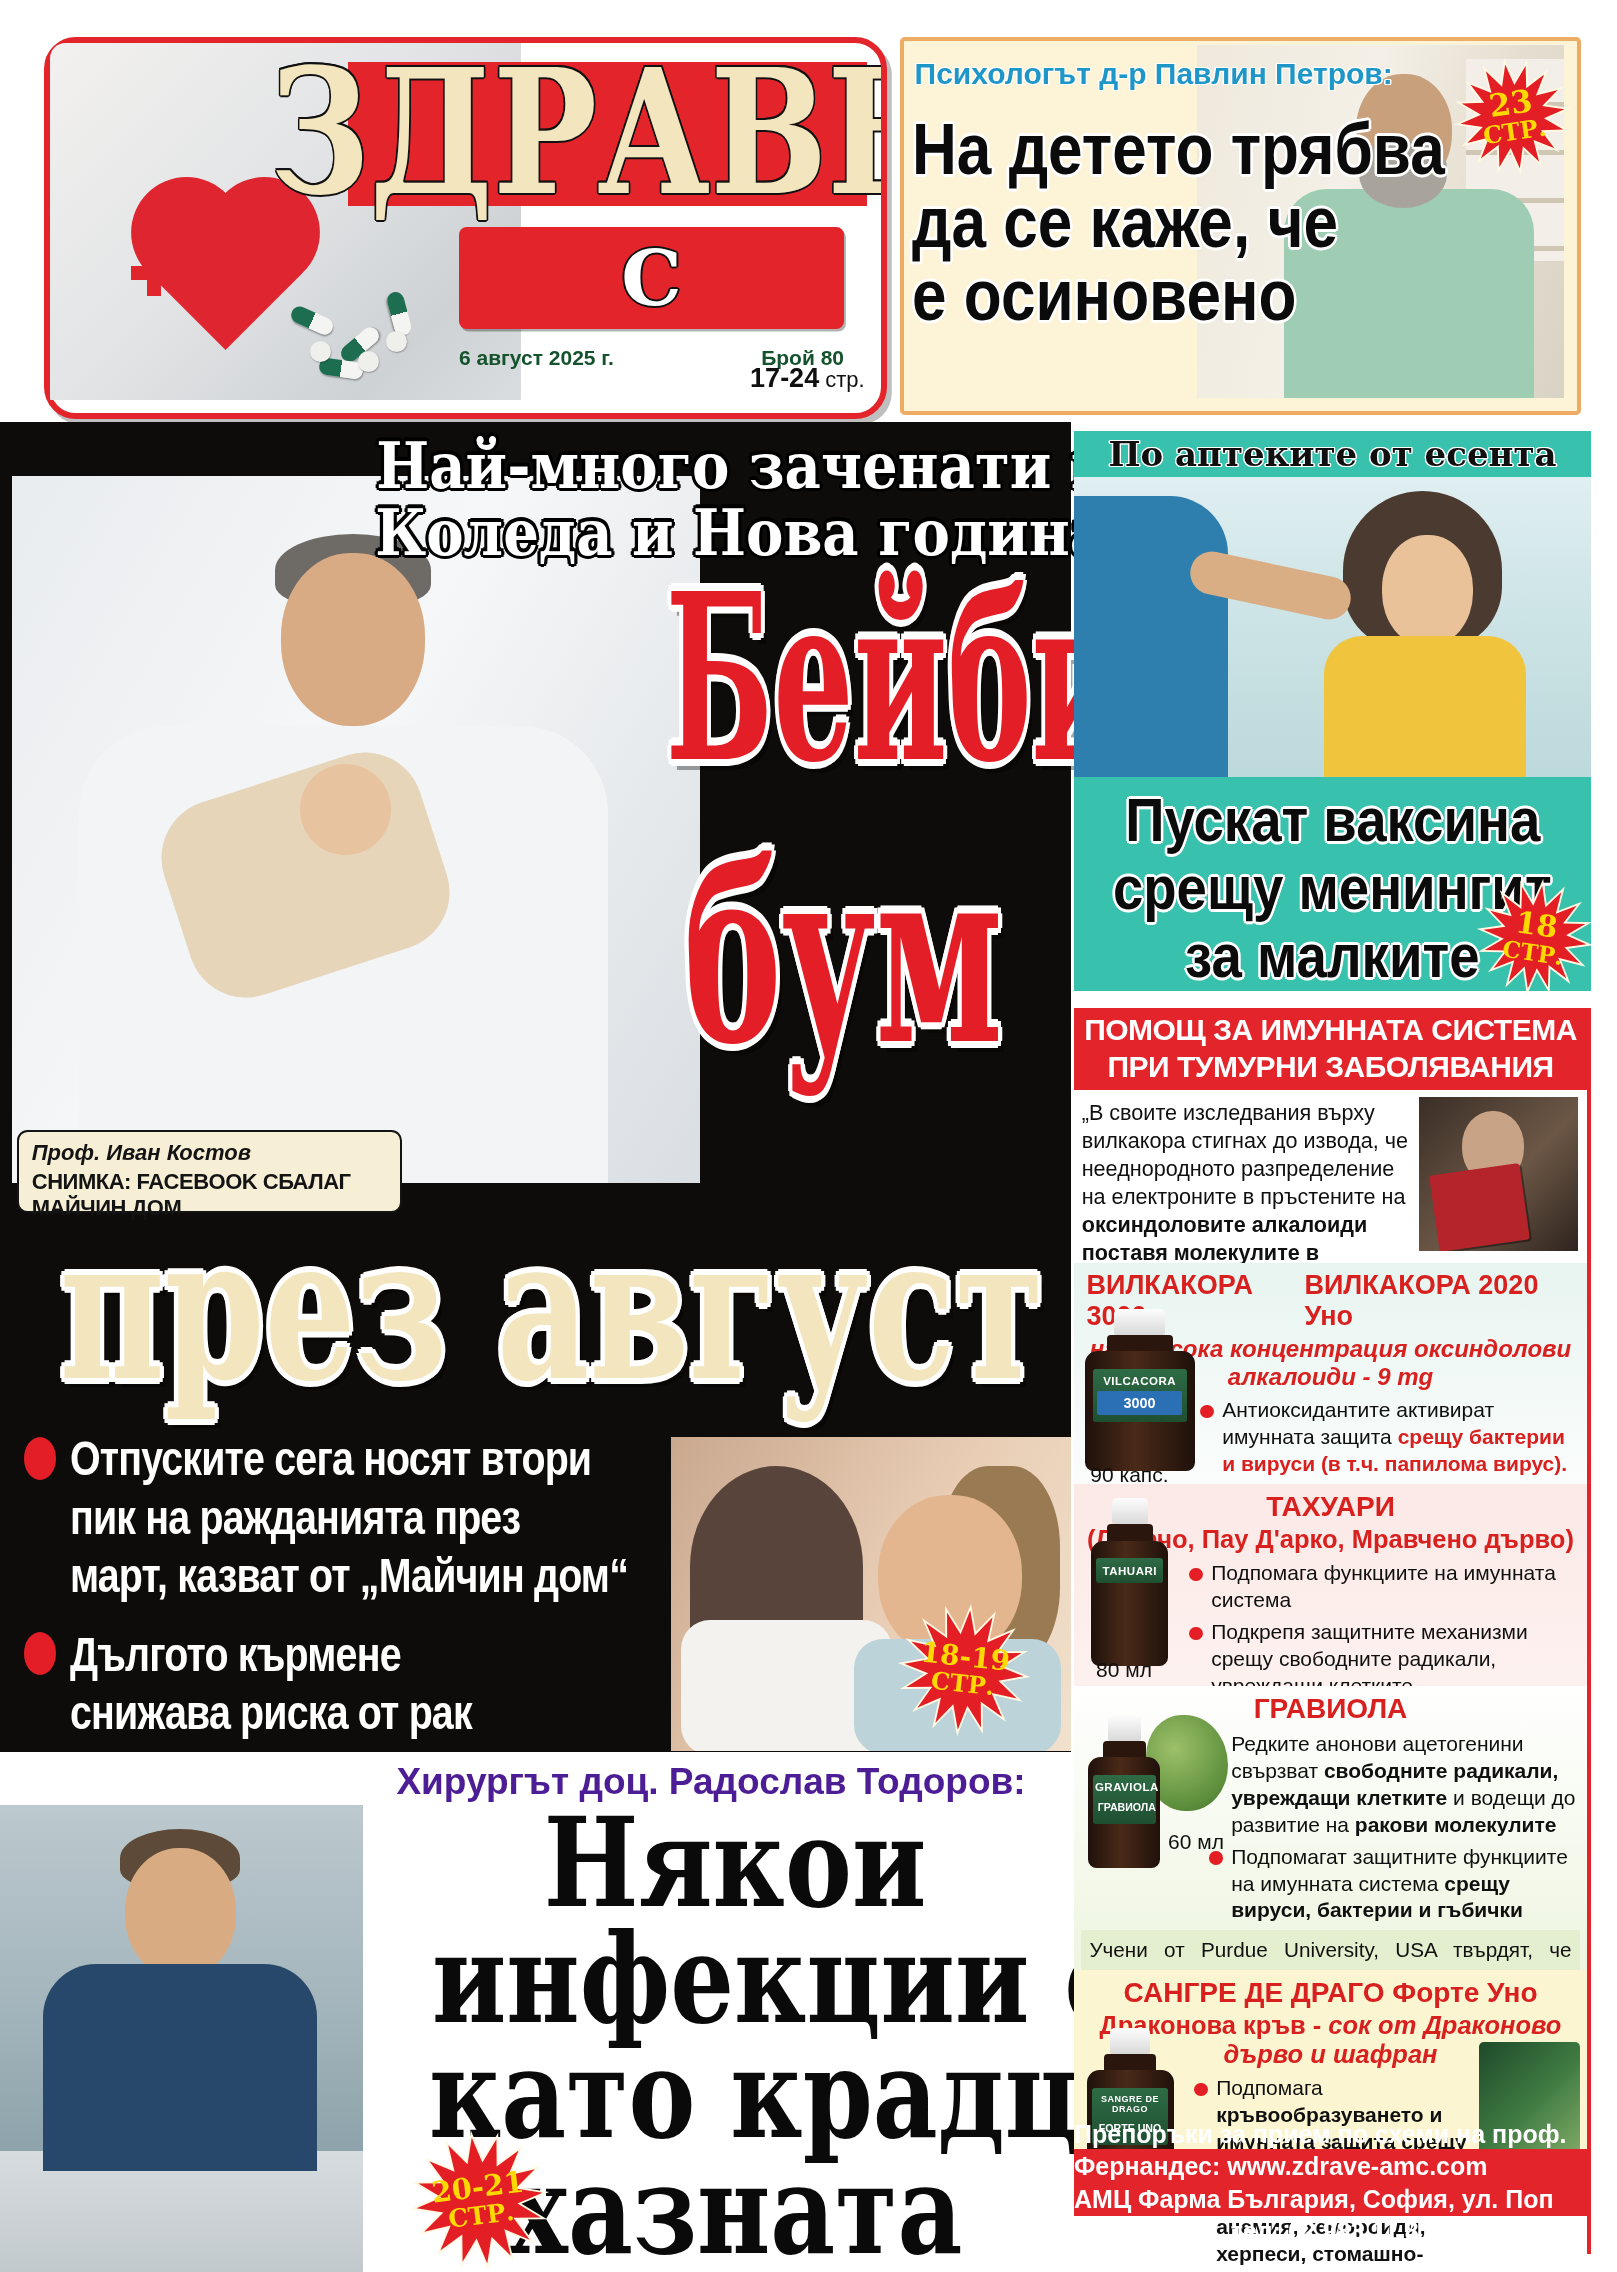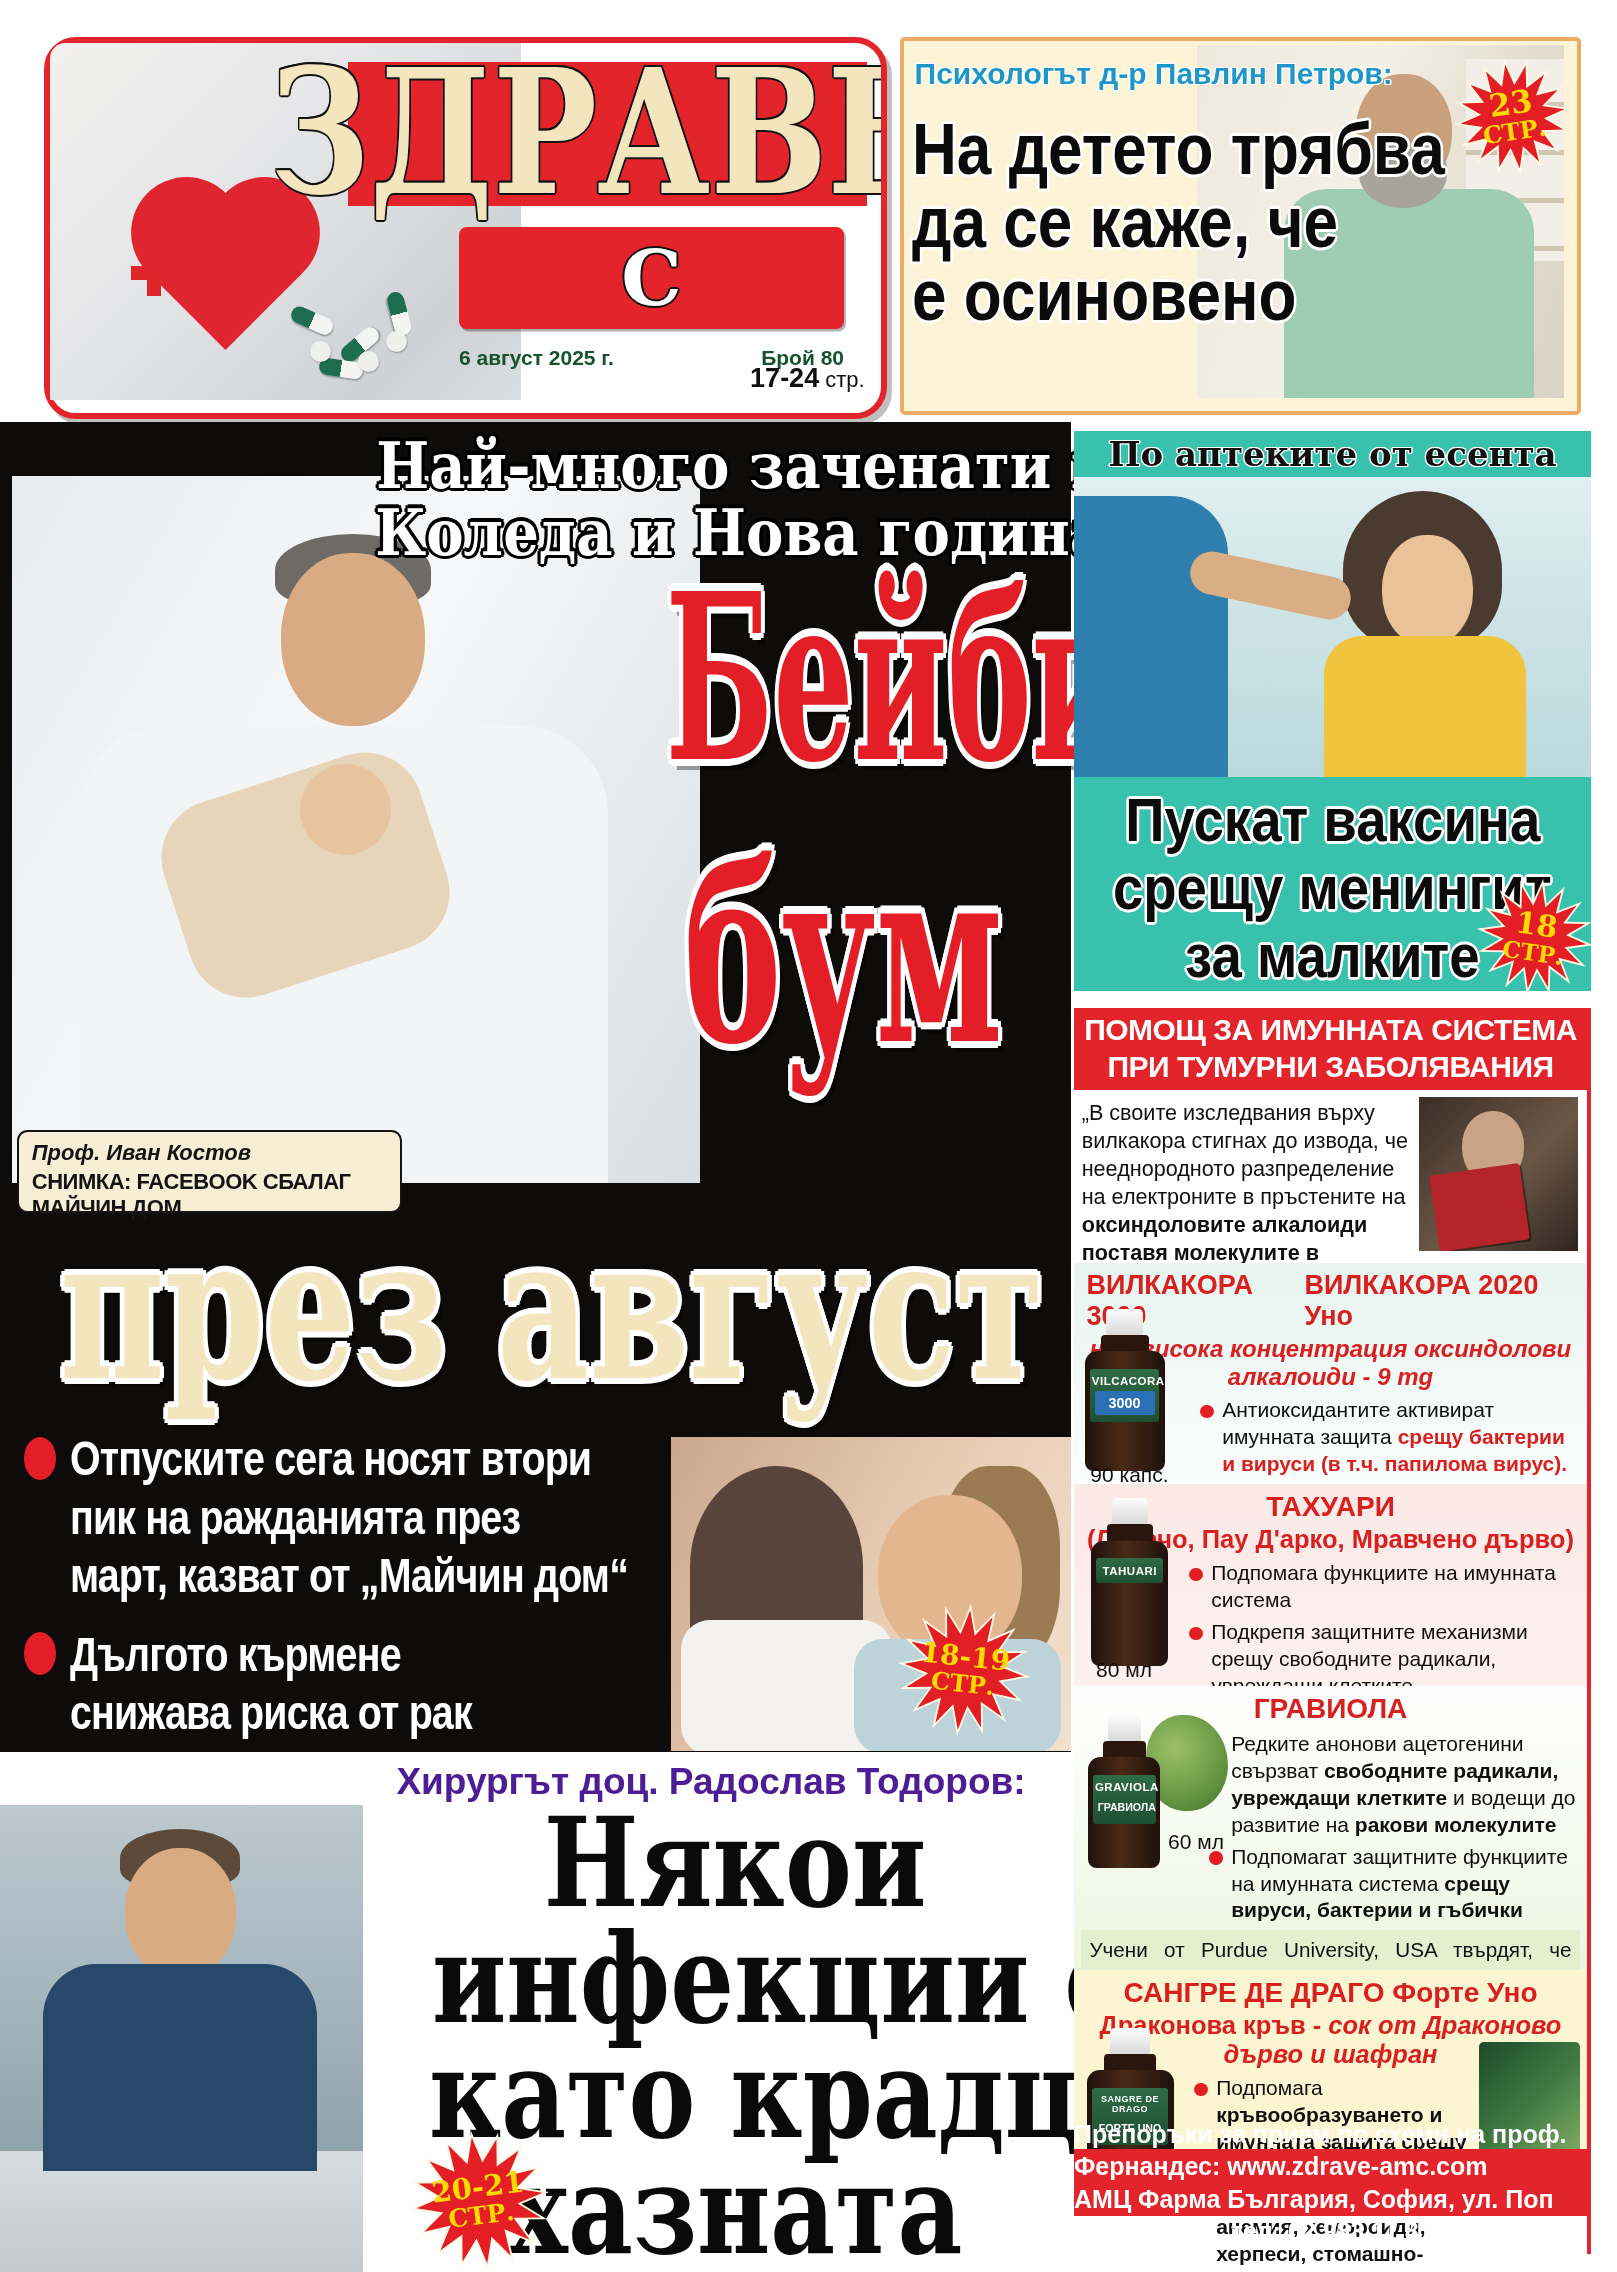--- a/index.html
+++ b/index.html
@@ -336,21 +336,21 @@
           </div>
         <div class="ad-b">
             <div class="ad-dot"></div>
           <div class="ad-bt"><span>Противодействат на вредните свободни радикали, </span><span class="accR">увреждащи клетките и водещи до мутации.</span></div>
           </div>
         <div class="ad-b">
             <div class="ad-dot"></div>
           <div class="ad-bt"><span>Подкрепят възстановителните процеси при </span><span class="accR">химио- и лъчетерапия, боледуване, изтощение.</span></div>
           </div>
       </div>
-      <div class="bottle" style="left:10.6px;top:46px;width:80px;">
+      <div class="bottle" style="left:10.6px;top:46px;width:110px;">
         <div class="bt-cap"></div>
         <div class="bt-neck"></div>
         <div class="bt-body" style="height:120px;">
           <div class="bt-label">
             <div class="bt-l1">VILCACORA</div>
             <div class="bt-l2">3000</div>
           </div>
         </div>
       </div>
       <div class="vol" style="left:16.3px;top:200px;">90 капс.</div>

